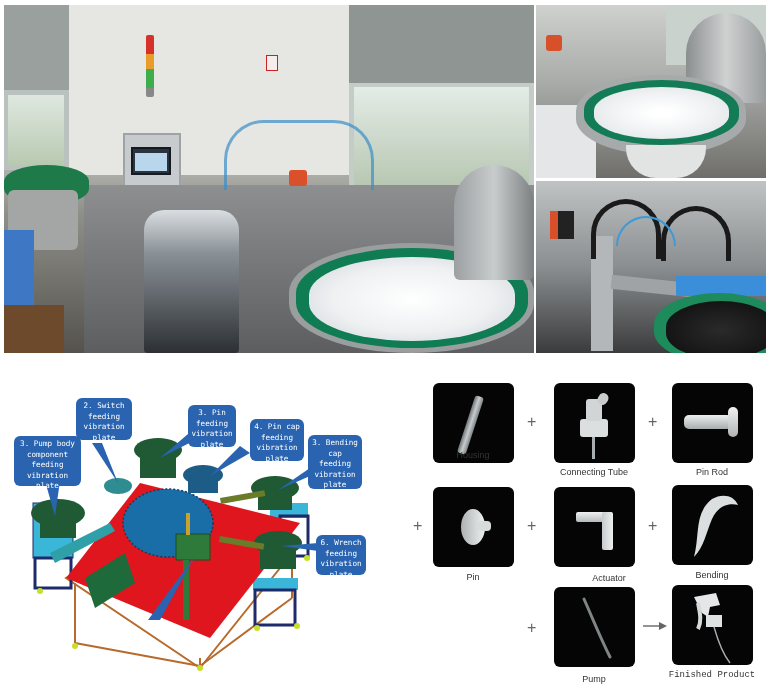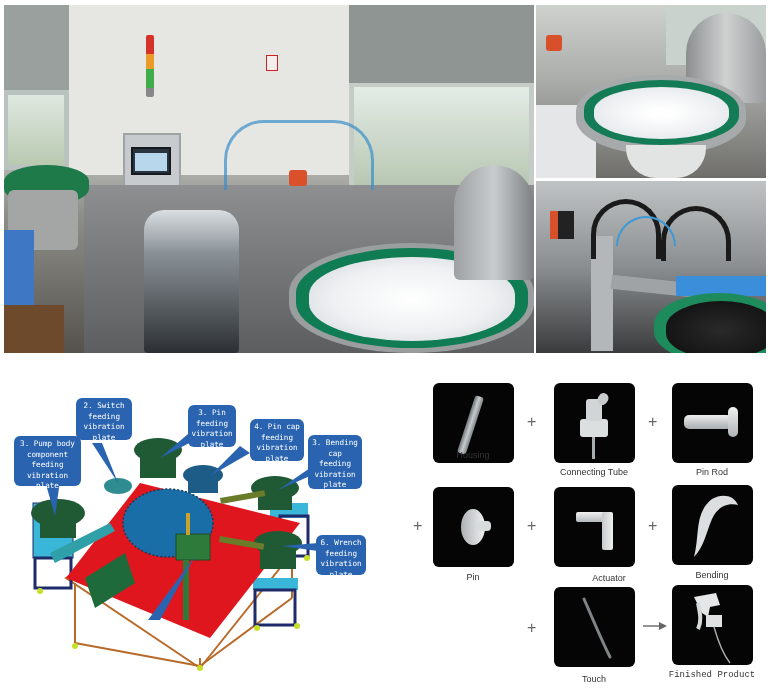--- a/index.html
+++ b/index.html
@@ -227,21 +227,21 @@
     </svg>
   </div>
   <div class="tlabel" style="left:657px;top:570px;">Bending</div>
 
   <div class="plus" style="left:527px;top:619px;">+</div>
   <div class="tile" style="left:554px;top:587px;">
     <svg width="81" height="80" viewBox="0 0 81 80" style="position:absolute;left:0;top:0;">
       <path d="M30,12 C38,30 46,50 56,70" stroke="#7f8587" stroke-width="3" fill="none" stroke-linecap="round"></path>
     </svg>
   </div>
-  <div class="tlabel" style="left:539px;top:674px;">Touch</div>
+  <div class="tlabel" style="left:539px;top:674px;">Pump</div>
 
   <svg class="arrow" width="24" height="10" style="left:643px;top:621px;">
     <line x1="0" y1="5" x2="17" y2="5" stroke="#666" stroke-width="1.4"></line>
     <polygon points="16,1 24,5 16,9" fill="#666"></polygon>
   </svg>
 
   <div class="tile" style="left:672px;top:585px;">
     <svg width="81" height="80" viewBox="0 0 81 80" style="position:absolute;left:0;top:0;">
       <path d="M22,12 L44,8 L48,20 L38,22 L36,32 L30,28 Z" fill="#e4e6e7"></path>
       <rect x="34" y="30" width="16" height="12" fill="#dfe2e3"></rect>

